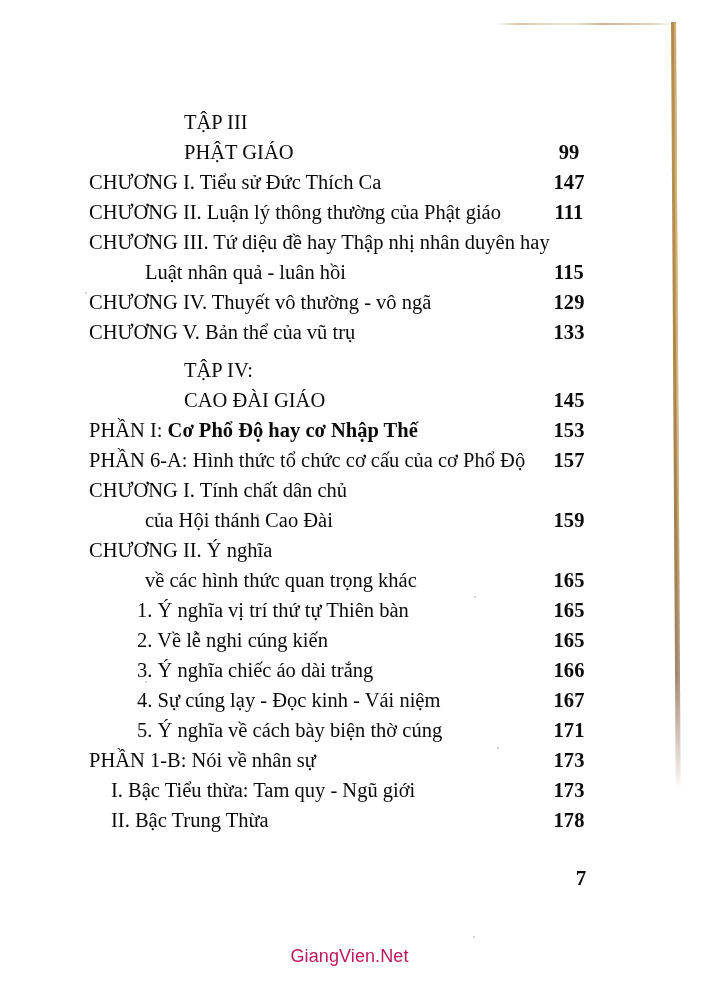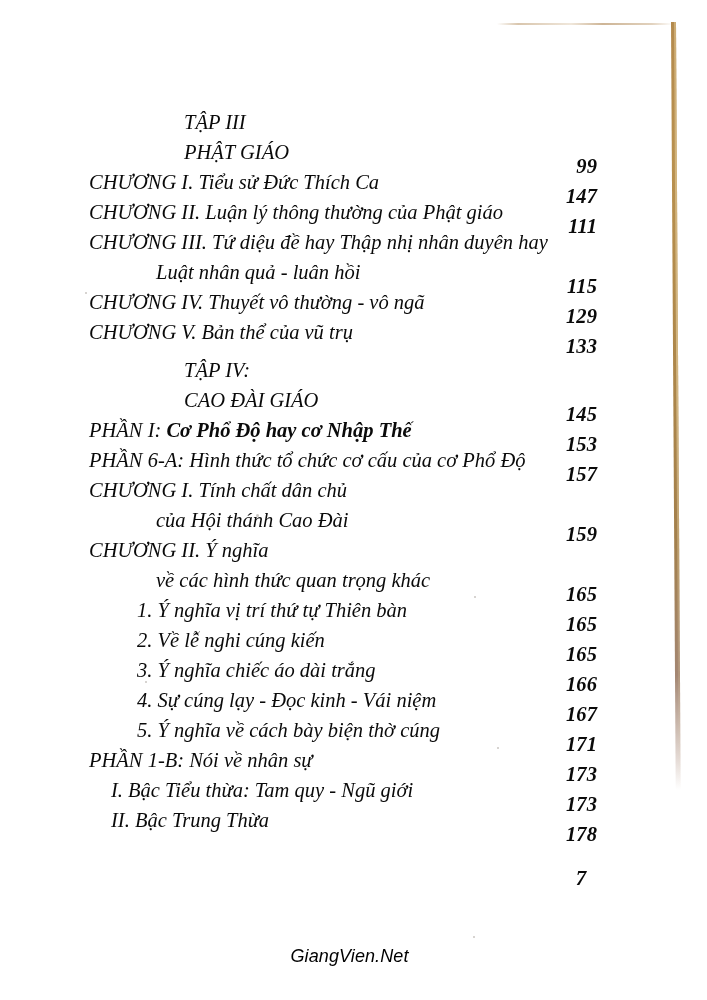--- a/index.html
+++ b/index.html
@@ -9,21 +9,20 @@
     background: #ffffff;
   }
   #page {
     position: relative;
     width: 707px;
     height: 1000px;
     background: #ffffff;
     overflow: hidden;
     font-family: "Liberation Serif", "DejaVu Serif", serif;
     color: #0a0a0a;
-    font-style: italic;
     -webkit-font-smoothing: antialiased;
   }
 
   
   .scan-edge-strip {
     position: absolute;
     top: 22px;
     left: 671px;
     width: 5px;
     height: 768px;
@@ -87,31 +86,30 @@
   }
   .toc-title {
     position: absolute;
     top: 0;
   }
   .toc-page {
     position: absolute;
     top: 0;
     right: 110px;
     width: 56px;
-    text-align: right;
+    text-align: center;
     font-weight: bold;
     letter-spacing: 0.1px;
-    margin-top: 14px;
   }
   .bold   { font-weight: bold; }
 
   
   .ind-part    { left: 89px;  }   
   .ind-volume  { left: 184px; }   
-  .ind-cont    { left: 156px; }   
+  .ind-cont    { left: 145px; }   
   .ind-roman   { left: 111px; }   
   .ind-num     { left: 137px; }   
 
   .spacer-row { height: 8px; }
 
   
   #folio {
     position: absolute;
     top: 866px;
     left: 0;
@@ -129,21 +127,21 @@
   #watermark {
     position: absolute;
     top: 946px;
     left: 0;
     width: 707px;
     text-align: center;
     padding-right: 8px;
     box-sizing: border-box;
     font-family: "Liberation Sans", "DejaVu Sans", sans-serif;
     font-size: 18px;
-    color: #000000;
+    color: #be185d;
     letter-spacing: 0.1px;
   }
 </style>
 </head>
 <body>
 
 <div id="page">
 
   <div class="scan-top-line"></div>
   <div class="scan-edge-strip"></div>

